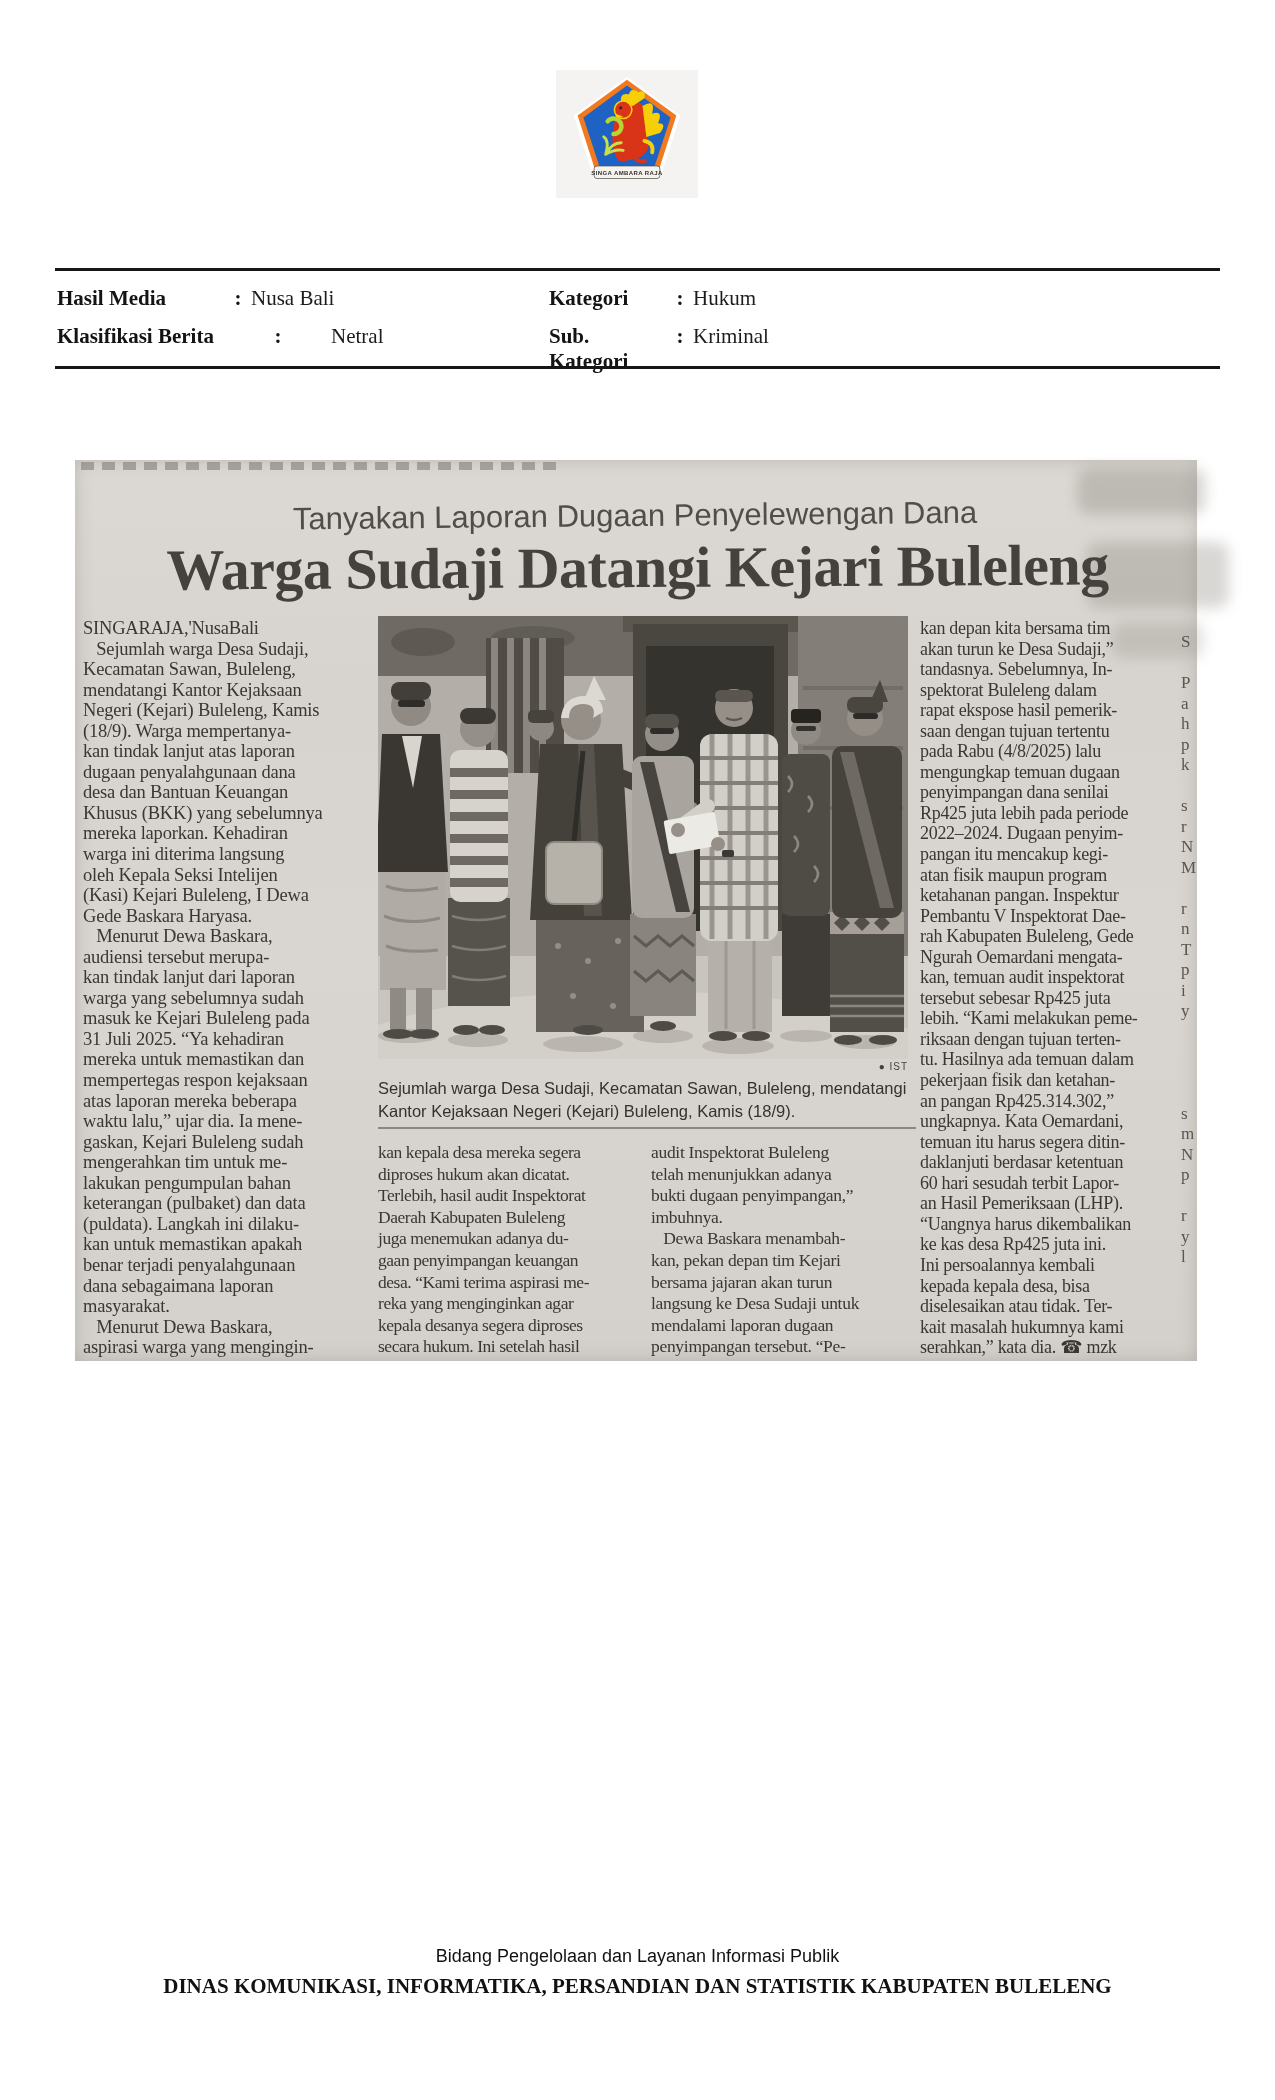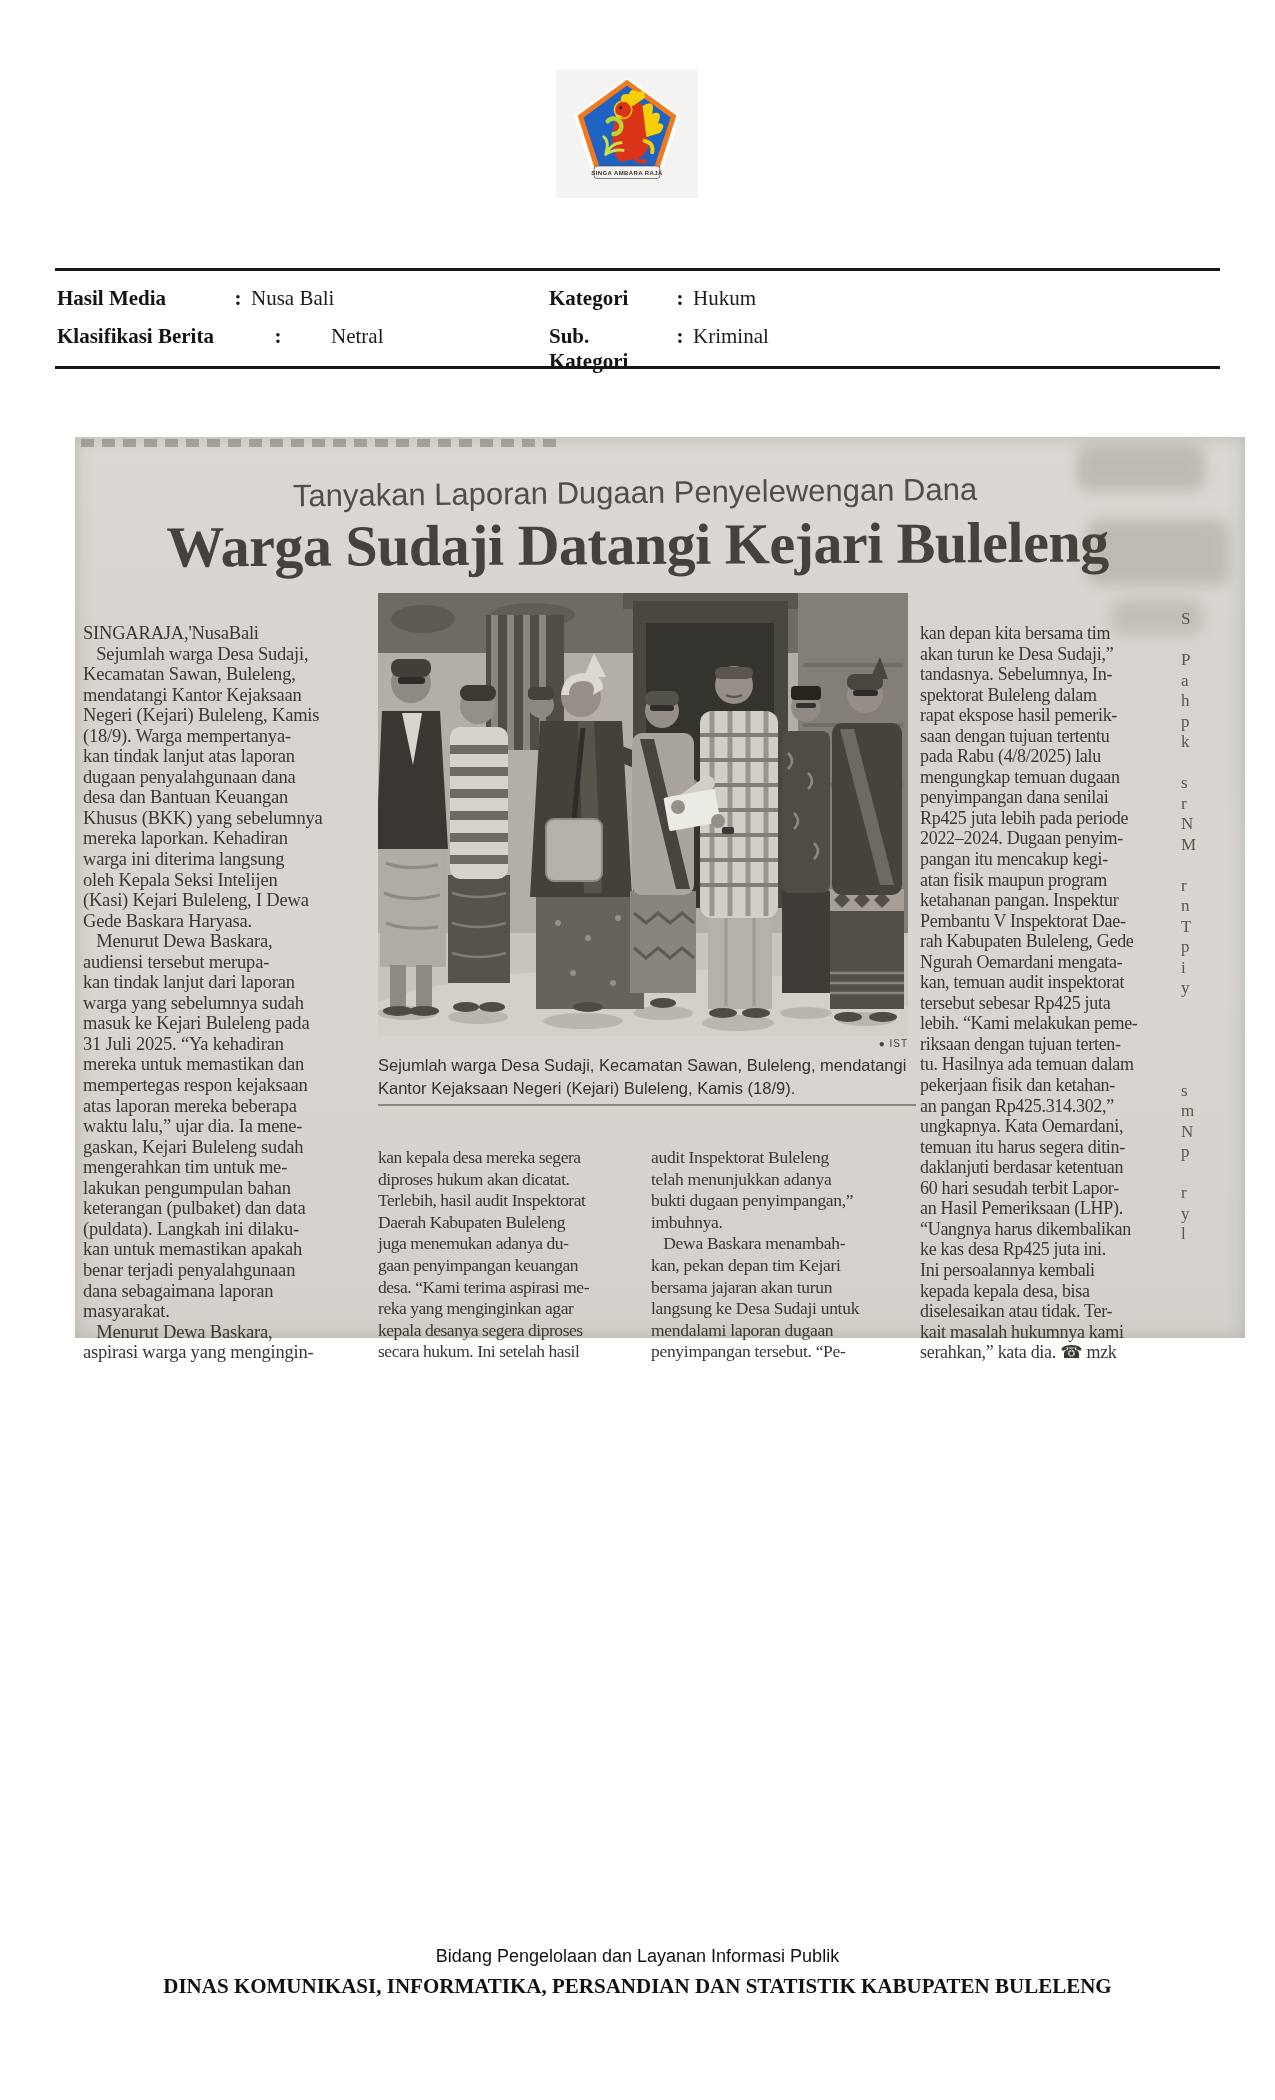--- a/index.html
+++ b/index.html
@@ -16,36 +16,36 @@
   .meta{position:absolute;left:57px;top:284px;width:1163px;font-size:21px;}
   .meta-row{position:absolute;display:flex;}
   .meta-label{font-weight:bold;color:#141414;}
   .meta-sep{color:#141414;font-weight:bold;}
   .meta-value{color:#1c1c1c;}
   .mL0{left:0;top:2px;}  .mL1{left:0;top:40px;gap:40px;}
   .mR0{left:492px;top:2px;align-items:flex-end;} .mR1{left:492px;top:40px;}
   .wL{width:168px;} .wR{width:118px;}
   .sepcol{width:26px;text-align:center;}
   
-  .clipping{position:absolute;left:75px;top:437px;width:1122px;height:901px;
+  .clipping{position:absolute;left:75px;top:460px;width:1122px;height:901px;
             background:linear-gradient(180deg,#dcd9d4 0%,#d7d4cf 25%,#d9d6d1 55%,#d4d1cc 100%);
-            box-shadow:inset 0 0 18px rgba(90,86,80,.25);color:#3b3834;padding-left:48px;}
+            box-shadow:inset 0 0 18px rgba(90,86,80,.25);color:#3b3834;}
   .clip-topfrag{position:absolute;left:6px;top:2px;width:480px;height:8px;opacity:.5;filter:blur(.4px);
             background:repeating-linear-gradient(90deg,#756f67 0 13px,transparent 13px 21px);}
   .smudge{position:absolute;background:#807c74;filter:blur(7px);border-radius:12px;}
   .sm1{left:1002px;top:8px;width:128px;height:46px;opacity:.32;}
   .sm2{left:1012px;top:82px;width:142px;height:66px;opacity:.30;}
   .sm3{left:1036px;top:162px;width:92px;height:36px;opacity:.24;}
   .clip-kicker{position:absolute;left:60px;top:38px;width:1000px;text-align:center;
             font-family:"Liberation Sans",sans-serif;font-size:31px;color:#514d49;
             transform:rotate(-.55deg);}
   .clip-headline{position:absolute;left:20px;top:74px;width:1085px;text-align:center;
             font-size:58px;font-weight:bold;color:#45413d;letter-spacing:-.5px;
             transform:rotate(-.3deg);}
-  .ncol{position:absolute;white-space:pre-wrap;color:#3a3733;margin-top:28px;}
+  .ncol{position:absolute;white-space:pre-wrap;color:#3a3733;}
   .col1{left:8px;top:158px;width:296px;font-size:18.5px;line-height:20.55px;letter-spacing:-.2px;}
   .col2{left:303px;top:682px;width:272px;font-size:17.5px;line-height:21.6px;letter-spacing:-.45px;}
   .col3{left:576px;top:682px;width:272px;font-size:17.5px;line-height:21.6px;letter-spacing:-.3px;}
   .col4{left:845px;top:158px;width:268px;font-size:18px;line-height:20.55px;letter-spacing:-.3px;}
   .edge-letters{position:absolute;left:1106px;top:172px;width:16px;font-size:17px;line-height:20.5px;
             color:#59554f;white-space:pre-wrap;}
   .photo{position:absolute;left:303px;top:156px;width:530px;height:443px;}
   .photo svg{display:block;width:100%;height:100%;}
   .credit{position:absolute;left:303px;top:601px;width:530px;text-align:right;
             font-family:"Liberation Sans",sans-serif;font-size:10px;color:#45423e;letter-spacing:1px;}

